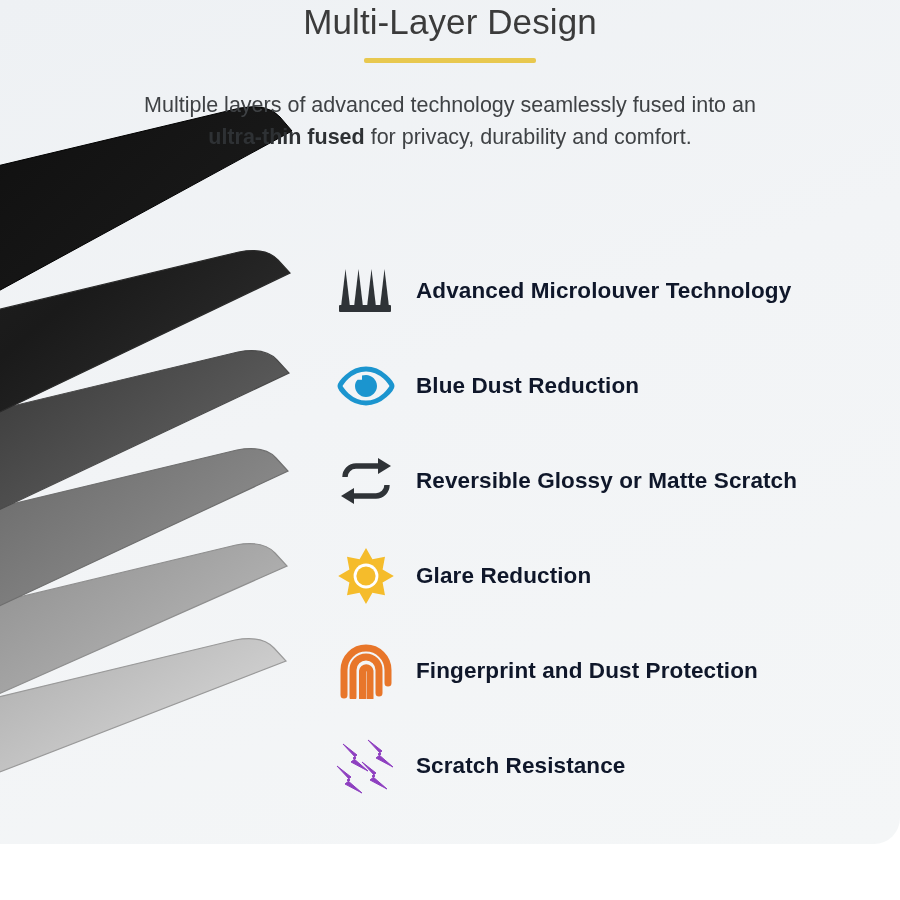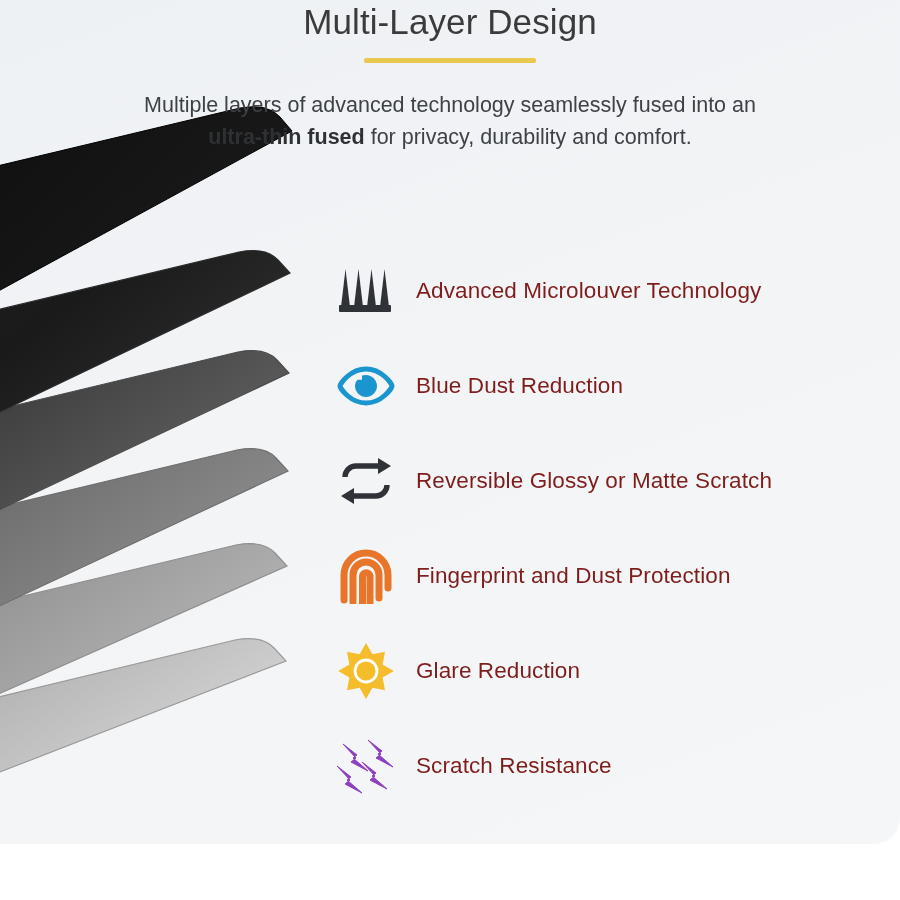--- a/index.html
+++ b/index.html
@@ -104,22 +104,22 @@
   .feature-icon {
     width: 72px;
     min-width: 72px;
     height: 66px;
     display: flex;
     align-items: center;
     justify-content: center;
   }
   .feature-label {
     font-size: 22.5px;
-    color: #7f1d1d;
-    font-weight: 400;
+    color: #0f172a;
+    font-weight: 700;
     letter-spacing: .1px;
     white-space: nowrap;
     padding-left: 14px;
   }
 </style>
 </head>
 <body>
 
 <div id="stage">
 
@@ -240,46 +240,46 @@
           </g>
           <path d="M41,1 L54,9 L41,17 Z" fill="#2f3337"></path>
           <path d="M17,31 L4,39 L17,47 Z" fill="#2f3337"></path>
         </svg>
       </div>
       <div class="feature-label">Reversible Glossy or Matte Scratch</div>
     </div>
 
     <div class="feature-row">
       <div class="feature-icon">
-        <svg width="52" height="56" viewBox="0 0 52 56" xmlns="http://www.w3.org/2000/svg">
-          <g fill="none" stroke="#e8762a" stroke-linecap="round">
-            <path d="M4,52 L4,27 A22,22 0 0 1 48,27 L48,40" stroke-width="7"></path>
-            <path d="M13,54 L13,27 A13,13 0 0 1 39,27 L39,50" stroke-width="7"></path>
-            <path d="M22.5,55 L22.5,28 A3.8,3.8 0 0 1 30,28 L30,55" stroke-width="7"></path>
-          </g>
-        </svg>
-      </div>
-      <div class="feature-label">Fingerprint and Dust Protection</div>
-    </div>
-
-    <div class="feature-row">
-      <div class="feature-icon">
         <svg width="58" height="58" viewBox="0 0 58 58" xmlns="http://www.w3.org/2000/svg">
           <path d="M29,1 L35.4,12.2 L48,9.8 L45.6,22.4 L56.8,29 L45.6,35.6 L48,48.2
                    L35.4,45.8 L29,57 L22.6,45.8 L10,48.2 L12.4,35.6 L1.2,29 L12.4,22.4
                    L10,9.8 L22.6,12.2 Z" fill="#f5bc2b"></path>
           <circle cx="29" cy="29" r="12.4" fill="#ffffff"></circle>
           <circle cx="29" cy="29" r="9.6" fill="#f5bc2b"></circle>
         </svg>
       </div>
       <div class="feature-label">Glare Reduction</div>
     </div>
 
     <div class="feature-row">
       <div class="feature-icon">
+        <svg width="52" height="56" viewBox="0 0 52 56" xmlns="http://www.w3.org/2000/svg">
+          <g fill="none" stroke="#e8762a" stroke-linecap="round">
+            <path d="M4,52 L4,27 A22,22 0 0 1 48,27 L48,40" stroke-width="7"></path>
+            <path d="M13,54 L13,27 A13,13 0 0 1 39,27 L39,50" stroke-width="7"></path>
+            <path d="M22.5,55 L22.5,28 A3.8,3.8 0 0 1 30,28 L30,55" stroke-width="7"></path>
+          </g>
+        </svg>
+      </div>
+      <div class="feature-label">Fingerprint and Dust Protection</div>
+    </div>
+
+    <div class="feature-row">
+      <div class="feature-icon">
         <svg width="62" height="56" viewBox="0 0 62 56" xmlns="http://www.w3.org/2000/svg">
           <g fill="#8e3fc0" stroke="#8e3fc0" stroke-width="1" stroke-linejoin="round">
             <path d="M8,6 L22,17 L18,20 L33,33 L16,24 L21,20 Z"></path>
             <path d="M33,2 L47,13 L43,16 L58,29 L41,20 L46,16 Z"></path>
             <path d="M2,28 L16,39 L12,42 L27,55 L10,46 L15,42 Z"></path>
             <path d="M27,24 L41,35 L37,38 L52,51 L35,42 L40,38 Z"></path>
           </g>
         </svg>
       </div>
       <div class="feature-label">Scratch Resistance</div>

